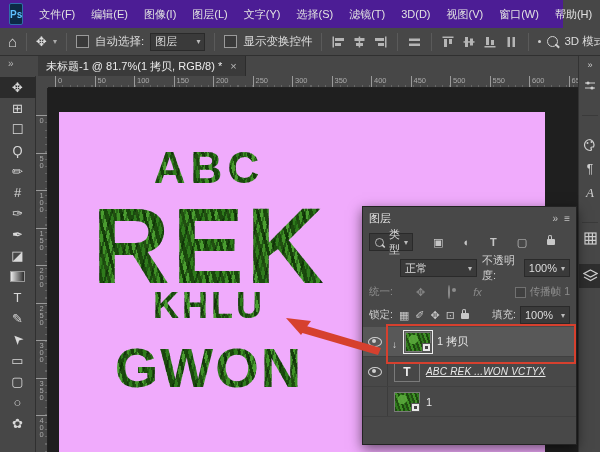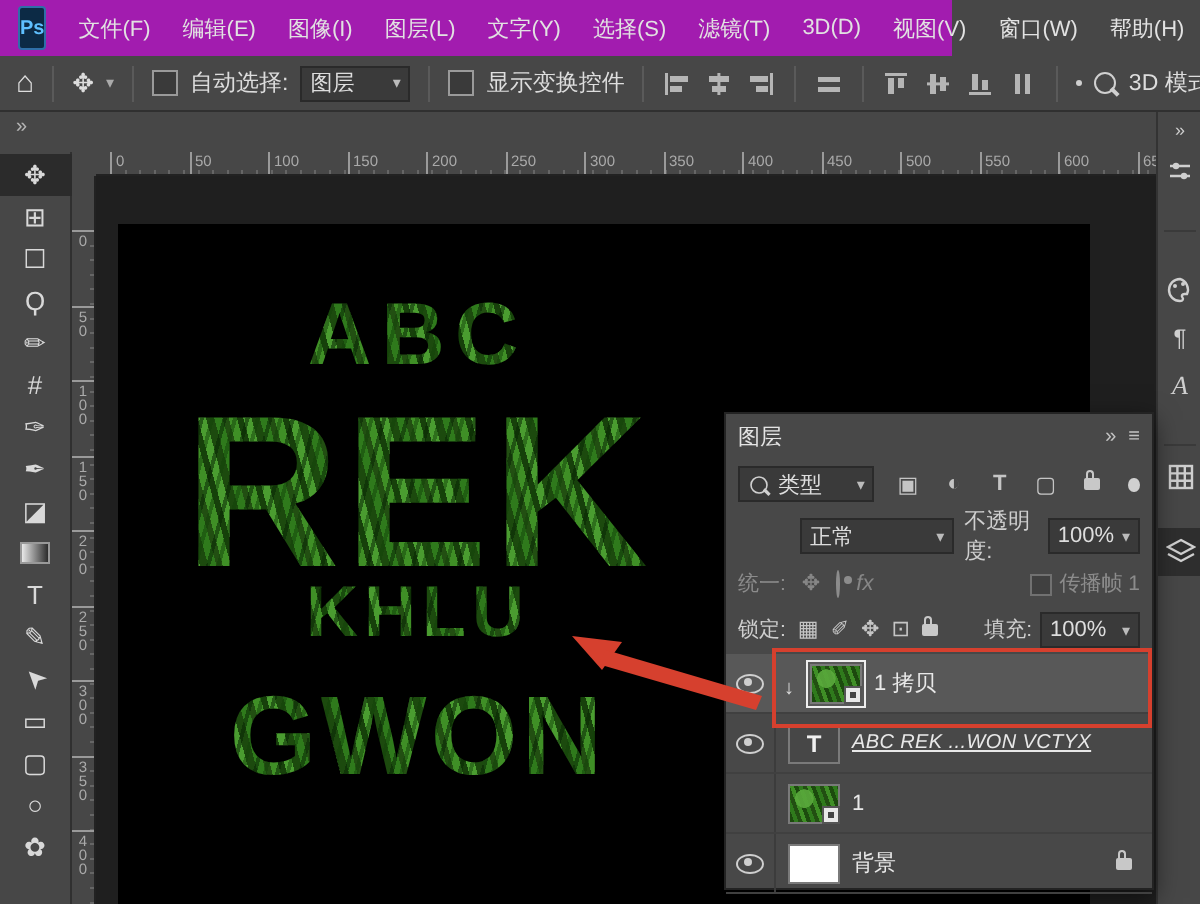--- a/index.html
+++ b/index.html
@@ -1,20 +1,20 @@
 <!DOCTYPE html>
 <html><head>
 <meta charset="utf-8">
 <style>
   html,body{margin:0;padding:0;background:#2a2a2a;}
   #app{position:relative;width:600px;height:452px;overflow:hidden;
        font-family:"Liberation Sans","DejaVu Sans",sans-serif;
        background:#474747;color:#d6d6d6;font-size:12px;-webkit-user-select:none;}
   
-  #menubar{position:absolute;left:0;top:0;width:476px;height:28px;background:#a21caf;
+  #menubar{position:absolute;left:0;top:0;width:563px;height:28px;background:#4c1d95;
            display:flex;align-items:center;border-bottom:1px solid #2b2b2b;}
   #pslogo{width:20px;height:20px;margin:0 8px 0 9px;background:#0c2a45;border:1px solid #2f6fa8;
           color:#5fc0ff;font-size:10px;font-weight:bold;display:flex;align-items:center;justify-content:center;border-radius:2px;}
   .menu-item{padding:0 8px;font-size:11px;color:#e2e2e2;cursor:default;white-space:nowrap;}
   
   #optionsbar{position:absolute;left:0;top:28px;width:600px;height:28px;background:#474747;
               border-bottom:1px solid #303030;display:flex;align-items:center;gap:6px;padding-left:8px;box-sizing:border-box;}
   .sep{width:1px;height:18px;background:#5a5a5a;margin:0 3px;flex:none;}
   .chk{width:11px;height:11px;border:1px solid #9a9a9a;background:#3a3a3a;flex:none;}
   .dd{height:18px;background:#3a3a3a;border:1px solid #2a2a2a;display:flex;align-items:center;
@@ -50,21 +50,21 @@
           background-image:repeating-linear-gradient(90deg,#666 0 1px,transparent 1px 7.3px);
           background-size:100% 3px;background-position:7px 9px;background-repeat:no-repeat;}
   #hruler span{flex:0 0 36.5px;border-left:1px solid #9a9a9a;font-size:7.5px;color:#aaa;padding-left:2px;line-height:9px;}
   #vruler{position:absolute;left:36px;top:88px;width:12px;height:364px;background:#474747;border-right:1px solid #222;
           display:flex;flex-direction:column;padding-top:27px;box-sizing:border-box;overflow:hidden;
           background-image:repeating-linear-gradient(180deg,#666 0 1px,transparent 1px 7.3px);
           background-size:3px 100%;background-position:9px 27px;background-repeat:no-repeat;}
   #vruler span{flex:0 0 36.5px;border-top:1px solid #9a9a9a;font-size:7.5px;color:#aaa;
                writing-mode:vertical-lr;text-orientation:upright;line-height:10px;letter-spacing:-2px;}
   #pasteboard{position:absolute;left:48px;top:88px;width:530px;height:364px;background:#1f1f1f;}
-  #canvas{position:absolute;left:59px;top:112px;width:486px;height:340px;background:#000000;overflow:hidden;}
+  #canvas{position:absolute;left:59px;top:112px;width:486px;height:340px;background:#f0abfc;overflow:hidden;}
   .leaf{position:absolute;left:0;width:300px;text-align:center;font-weight:700;line-height:1;
         color:transparent;
         background:
          repeating-linear-gradient(105deg,rgba(8,38,4,.55) 0 2px,rgba(0,0,0,0) 2px 5px,rgba(18,66,8,.5) 5px 7px,rgba(0,0,0,0) 7px 11px),
          repeating-linear-gradient(75deg,#1c4a0e 0 4px,#2f7a1c 4px 8px,#224f12 8px 11px,#3f8f26 11px 15px,#17400b 15px 18px,#4a9c30 18px 22px);
         -webkit-background-clip:text;background-clip:text;}
   #line-abc{top:34px;font-size:44px;letter-spacing:5px;}
   #line-rek{top:80px;font-size:108px;letter-spacing:2px;}
   #line-khlu{top:176px;font-size:36px;letter-spacing:3px;}
   #line-gwon{top:228px;font-size:56px;letter-spacing:2px;}
@@ -76,26 +76,26 @@
   .dock-btn.active{background:#2e2e2e;}
   .dock-gap{height:14px;}
   .dock-sep{width:16px;height:1px;background:#3a3a3a;margin:3px 0;}
   .mini{stroke:#cfcfcf;fill:none;stroke-width:1.2;}
   .char-a{font-family:"Liberation Serif","DejaVu Serif",serif;font-style:italic;font-size:13px;}
   
   #layers-panel{position:absolute;left:362px;top:206px;width:215px;height:239px;background:#484848;
                 border:1px solid #232323;box-shadow:0 4px 12px rgba(0,0,0,.55);box-sizing:border-box;z-index:10;font-size:11px;}
   .p-title{height:22px;display:flex;align-items:center;padding:0 6px;color:#e4e4e4;}
   .p-title .sp{margin-left:auto;display:flex;gap:6px;color:#c2c2c2;font-size:10px;}
-  .p-row{display:flex;align-items:center;padding:0 6px;gap:10px;color:#cfcfcf;}
+  .p-row{display:flex;align-items:center;padding:0 6px;gap:20px;color:#cfcfcf;}
   .p-filter{height:26px;}
   .f-ic{width:16px;height:15px;display:flex;align-items:center;justify-content:center;color:#c5c5c5;font-size:11px;}
   .toggle-dot{width:7px;height:7px;border-radius:50%;background:#d0d0d0;margin-left:2px;}
   .p-blend{height:26px;gap:5px;}
-  .p-unify{height:22px;opacity:.5;gap:8px;font-size:10.5px;}
+  .p-unify{height:22px;opacity:.5;gap:23px;font-size:10.5px;}
   .p-lock{height:24px;gap:6px;font-size:10.5px;}
   .lk-ic{color:#c5c5c5;font-size:11px;line-height:1;}
   .lock-ic{width:8px;height:6px;background:#c8c8c8;border-radius:1px;position:relative;display:inline-block;}
   .lock-ic::before{content:"";position:absolute;left:1px;top:-4px;width:4px;height:4px;border:1.5px solid #c8c8c8;
                    border-bottom:none;border-radius:3px 3px 0 0;box-sizing:border-box;}
   .layer-row{height:29px;display:flex;align-items:center;border-bottom:1px solid #404040;}
   .layer-row.sel{background:#585858;}
   .eye-cell{width:24px;height:100%;border-right:1px solid #3c3c3c;display:flex;align-items:center;justify-content:center;flex:none;}
   .eye{width:12px;height:8px;border:1px solid #cfcfcf;border-radius:50%;position:relative;}
   .eye::after{content:"";position:absolute;left:3px;top:1.5px;width:4px;height:4px;border-radius:50%;background:#cfcfcf;}
@@ -195,20 +195,24 @@
         <rect x="8.5" y="2" width="2.5" height="10"></rect>
       </svg>
     <div class="sep"></div>
     <span class="dot"></span>
     <span class="search-ic"></span>
     <span id="mode-label">3D 模式</span>
   </div>
 
   <div id="tabbar">
     <span id="collapse-tools">»</span>
+    <div id="doctab">
+      <span class="t">未标题-1 @ 81.7%(1 拷贝, RGB/8) *</span>
+      <span class="x">×</span>
+    </div>
   </div>
 
   <div id="toolbar">
     <div class="tool sel">
         <span>✥</span>
       </div>
     <div class="tool">
         <span>⊞</span>
       </div>
     <div class="tool">
@@ -409,28 +413,20 @@
       <span class="thumb t-thumb">T</span>
       <span class="lname u">ABC REK ...WON VCTYX</span>
     </div>
     <div class="layer-row">
       <span class="eye-cell"></span>
       <span class="thumb leafbg">
           <span class="badge"></span>
         </span>
       <span class="lname">1</span>
     </div>
-    <div class="layer-row">
-      <span class="eye-cell">
-          <span class="eye"></span>
-        </span>
-      <span class="thumb white"></span>
-      <span class="lname">背景</span>
-      <span class="row-lock"><span class="lock-ic"></span></span>
-    </div>
   </div>
 
   <div id="red-rect"></div>
   <svg id="arrow-svg" width="600" height="452" viewBox="0 0 600 452">
     <polygon points="286,318 311,321 301,335" fill="#d6402e"></polygon>
     <polygon points="303,325 381,348 378,355 299,332" fill="#d6402e"></polygon>
   </svg>
 
 </div>
 

